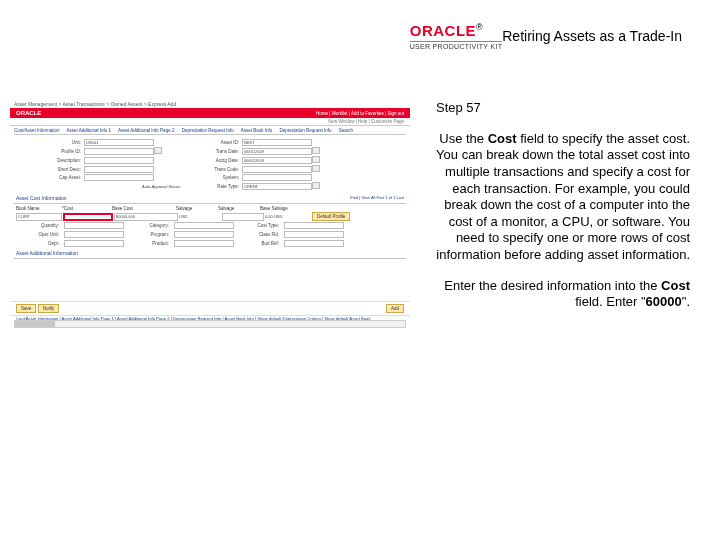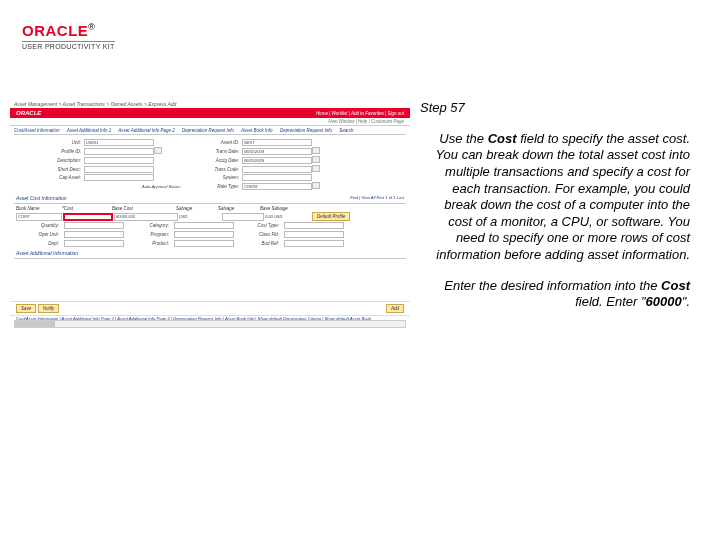--- a/index.html
+++ b/index.html
@@ -5,23 +5,24 @@
   * { box-sizing: border-box; margin: 0; padding: 0; }
   body {
     width: 720px;
     height: 540px;
     font-family: Arial, Helvetica, sans-serif;
     background: #fff;
     position: relative;
   }
   .header {
     display: flex;
-    justify-content: flex-start;
+    justify-content: flex-end;
     align-items: flex-start;
     padding: 22px 38px 6px 22px;
+    margin-left: 23px;
   }
   .logo-block { }
   .logo-oracle {
     font-family: Arial, sans-serif;
     font-weight: bold;
     color: #e8002a;
     font-size: 15px;
     letter-spacing: 0.5px;
   }
   .logo-reg { font-size: 9px; vertical-align: top; }
@@ -34,22 +35,21 @@
     margin-top: 1px;
   }
   .doc-title {
     font-size: 14px;
     color: #000;
     padding-top: 6px;
   }
   .main {
     display: flex;
     padding: 44px 30px 0 10px;
-    gap: 10px;
-    font-style: italic;
+    gap: 26px;
   }
   .screenshot {
     width: 400px;
     height: 232px;
     position: relative;
     font-size: 5px;
     color: #444;
     flex-shrink: 0;
   }
   .ss-topbar {
@@ -198,20 +198,21 @@
 </head>
 <body>
 
 <div class="header">
   <div class="logo-block">
     <div>
       <span class="logo-oracle">ORACLE</span><span class="logo-reg">®</span>
     </div>
     <div class="logo-sub">USER PRODUCTIVITY KIT</div>
   </div>
+  <div class="doc-title">Retiring Assets as a Trade-In</div>
 </div>
 
 <div class="main">
 
   <div class="screenshot">
     <div class="ss-topbar">
       <span>Asset Management &gt; Asset Transactions &gt; Owned Assets &gt; Express Add</span>
     </div>
     <div class="ss-red">
       <span>ORACLE</span>

